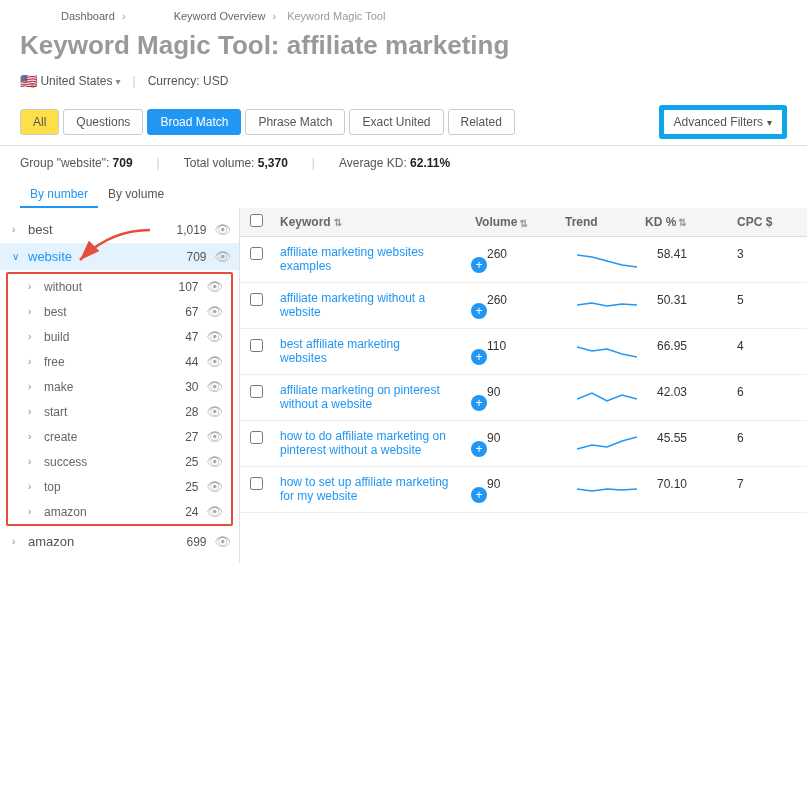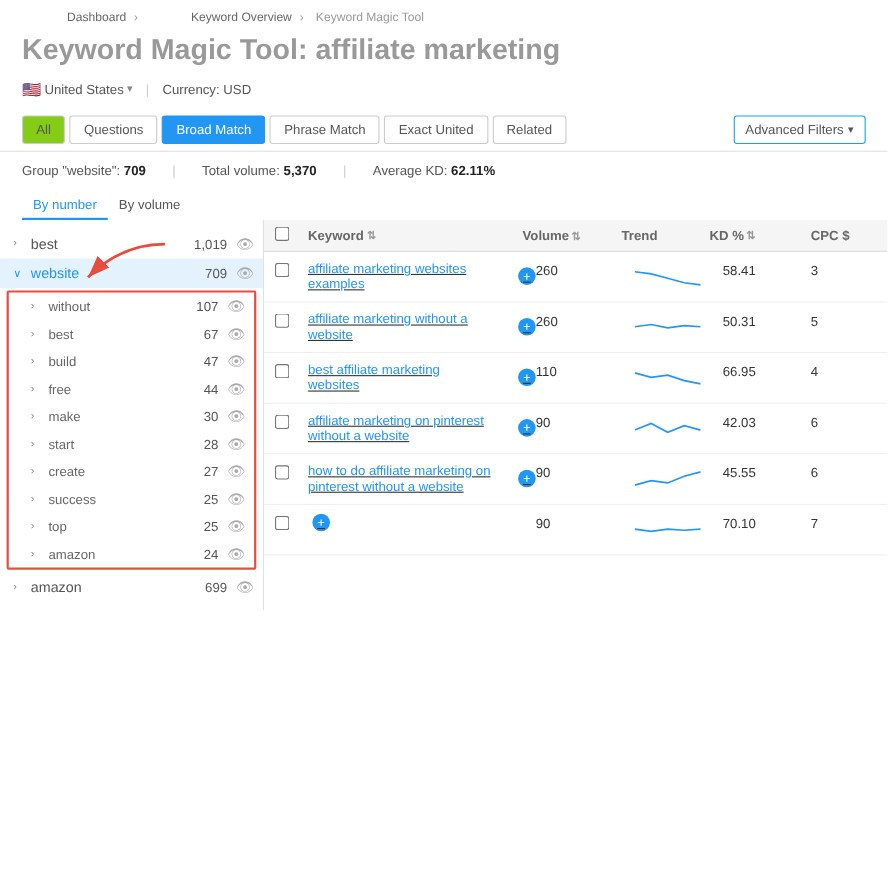--- a/index.html
+++ b/index.html
@@ -14,22 +14,22 @@
 
     .db-row { display: flex; align-items: center; padding: 4px 20px 10px; font-size: 12px; color: #555; gap: 12px; }
     .db-flag { font-size: 14px; }
     .db-label { display: flex; align-items: center; gap: 3px; cursor: pointer; }
     .db-caret { font-size: 10px; color: #888; }
     .db-sep { color: #ccc; }
 
     .tabs-row { display: flex; align-items: center; padding: 6px 20px; gap: 4px; border-bottom: 1px solid #e0e0e0; }
     .tab-btn { padding: 5px 12px; border: 1px solid #ccc; border-radius: 3px; background: #fff; color: #555; cursor: pointer; font-size: 12px; }
     .tab-btn.active { background: #2196F3; color: #fff; border-color: #2196F3; }
-    .tab-btn.all { background: #84cc16; color: #555; }
-    .advanced-filter { margin-left: auto; display: flex; align-items: center; gap: 4px; border: 1px solid #0ea5e9; border-radius: 3px; padding: 5px 10px; cursor: pointer; font-size: 12px; color: #555; }
+    .tab-btn.all { background: #fde047; color: #555; }
+    .advanced-filter { margin-left: auto; display: flex; align-items: center; gap: 4px; border: 5px solid #0ea5e9; border-radius: 3px; padding: 5px 10px; cursor: pointer; font-size: 12px; color: #555; }
 
     .stats-row { display: flex; align-items: center; gap: 24px; padding: 10px 20px 6px; font-size: 12px; color: #555; }
     .stats-row strong { color: #222; }
     .stat-sep { color: #ccc; }
 
     .sort-tabs { display: flex; gap: 0; padding: 6px 20px 0; font-size: 12px; }
     .sort-tab { padding: 5px 10px; cursor: pointer; color: #555; border-bottom: 2px solid transparent; }
     .sort-tab.active { color: #2196F3; border-bottom: 2px solid #2196F3; }
 
     .main-layout { display: flex; }
@@ -61,21 +61,21 @@
     .td-check { width: 30px; padding-top: 2px; }
     .td-keyword { flex: 1; }
     .td-keyword a { color: #2196F3; text-decoration: none; font-size: 12px; }
     .td-volume { width: 90px; color: #333; padding-top: 2px; }
     .td-trend { width: 80px; padding-top: 2px; }
     .td-kd { width: 80px; color: #333; padding-top: 2px; }
     .td-cpc { width: 60px; color: #333; padding-top: 2px; }
 
     .plus-icon { display: inline-block; width: 16px; height: 16px; border-radius: 50%; background: #2196F3; color: #fff; font-size: 12px; line-height: 16px; text-align: center; margin-left: 4px; cursor: pointer; flex-shrink: 0; }
 
-    .kw-with-icon { display: flex; align-items: center; gap: 18px; text-decoration: underline; }
+    .kw-with-icon { display: flex; align-items: flex-end; gap: 18px; }
 
     .trend-svg { width: 60px; height: 24px; }
 
     .filter-icon { font-size: 10px; color: #999; }
 
     .sidebar-wrapper { position: relative; }
   </style>
 </head>
 <body>
 
@@ -348,20 +348,21 @@
           </svg>
       </div>
       <div class="td-kd">45.55</div>
       <div class="td-cpc">6</div>
     </div>
 
     <div class="table-row-item">
       <div class="td-check"><input type="checkbox" style=""></div>
       <div class="td-keyword">
         <div class="kw-with-icon">
+          <a href="#">how to set up affiliate marketing for my website</a>
           <span class="plus-icon">+</span>
         </div>
       </div>
       <div class="td-volume">90</div>
       <div class="td-trend">
         <svg class="trend-svg" viewBox="0 0 60 24">
             <polyline points="0,12 15,14 30,12 45,13 60,12" stroke="#2196F3" stroke-width="1.5" fill="none"></polyline>
           </svg>
       </div>
       <div class="td-kd">70.10</div>

